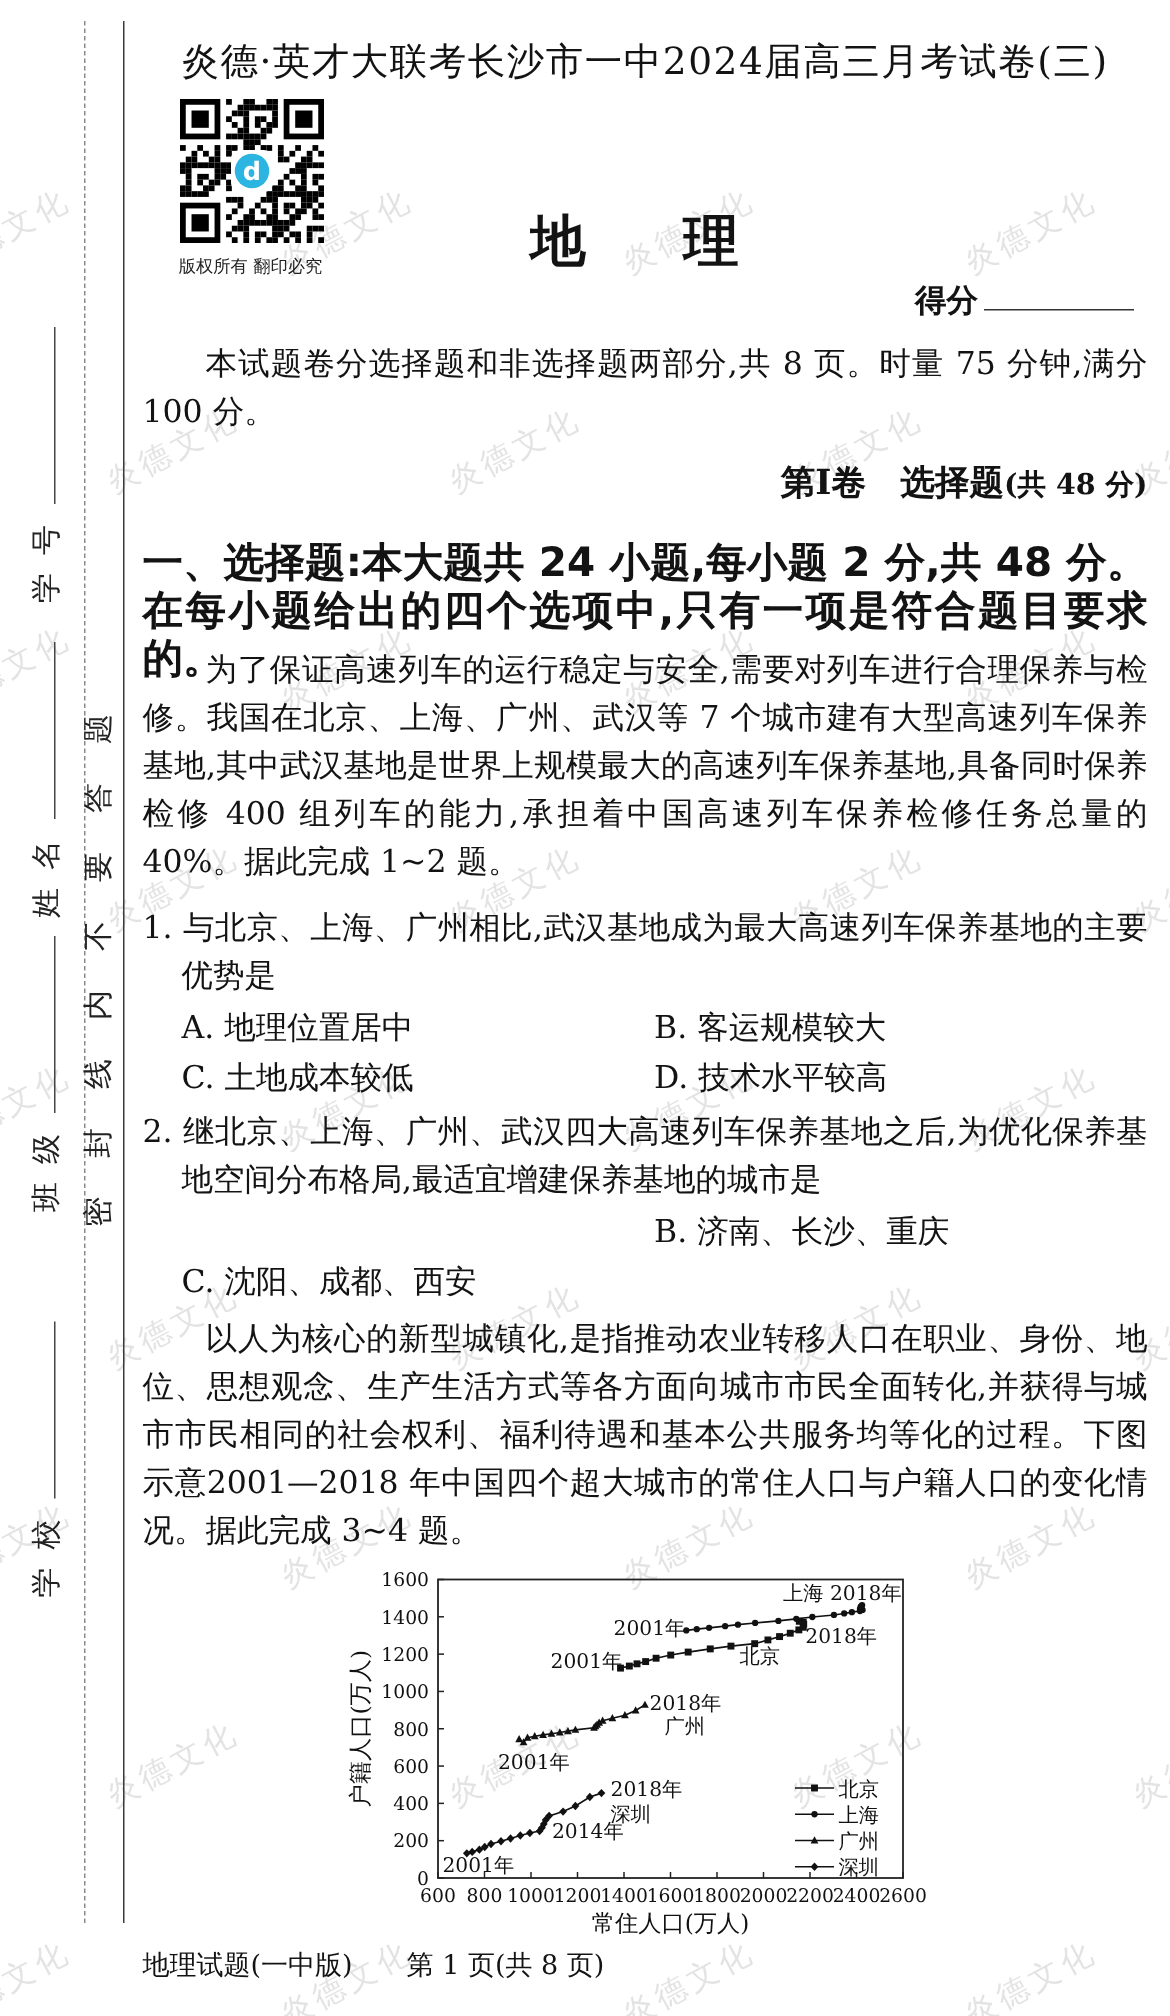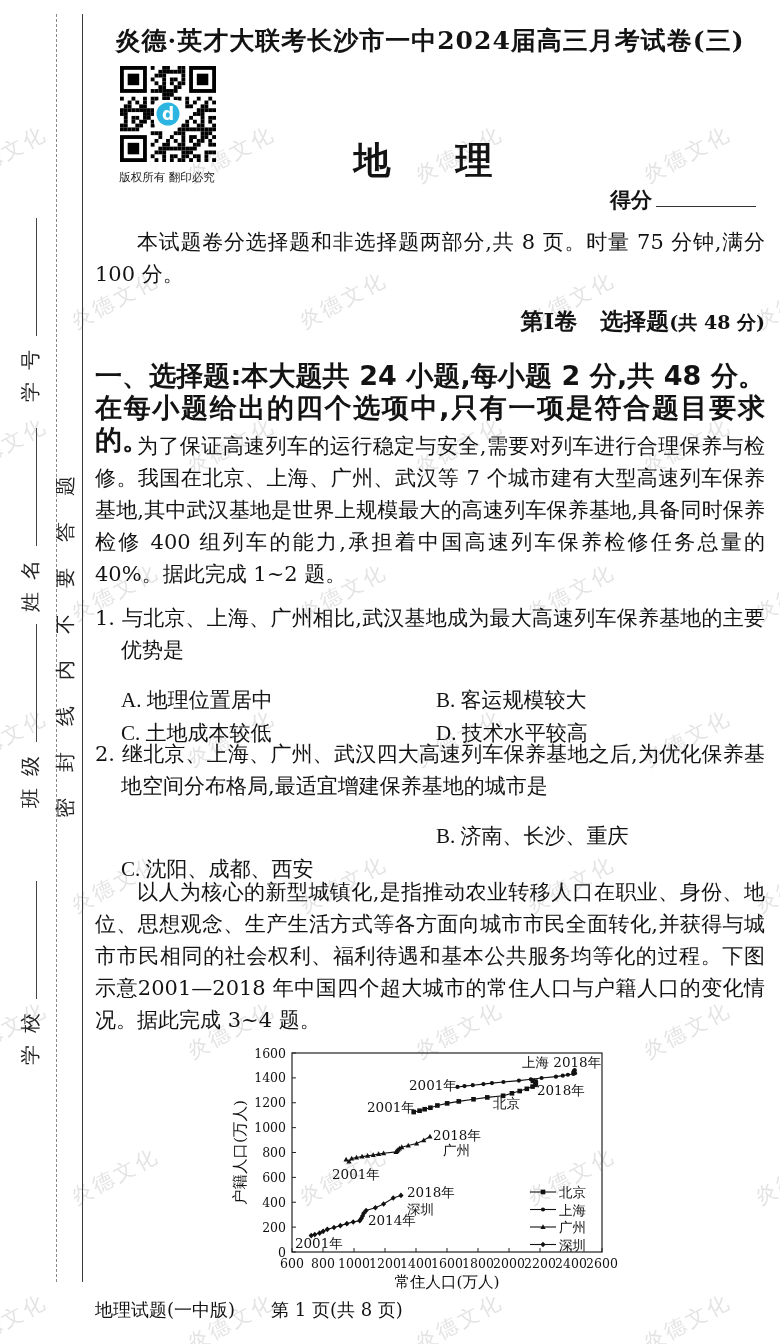--- a/index.html
+++ b/index.html
@@ -8,42 +8,42 @@
   .abs{position:absolute;}
   
   .dotted-line{left:56px;top:14px;height:1268px;width:0;border-left:1px dashed #8a8a8a;}
   .solid-line{left:82px;top:14px;height:1268px;width:0;border-left:1.5px solid #3a3a3a;}
   .rot{transform:rotate(-90deg);transform-origin:0 0;white-space:nowrap;}
   .seal{left:52px;top:818px;font-size:20px;letter-spacing:26px;color:#222;}
   .field{left:17px;font-size:20px;letter-spacing:12px;color:#222;}
   .fblank{display:inline-block;width:118px;border-bottom:1.2px solid #444;height:18px;
           margin-left:2px;letter-spacing:0;}
   
-  .header-title{left:95px;top:24px;width:670px;text-align:center;font-size:25px;font-weight:bold;letter-spacing:1px;}
+  .header-title{left:95px;top:24px;width:670px;text-align:center;font-size:25px;font-weight:normal;letter-spacing:1px;}
   .subject-title{left:95px;top:100px;width:670px;text-align:center;font-size:37px;font-weight:bold;letter-spacing:14px;margin-top:36px;}
   .qr-wrap{left:118px;top:64px;width:100px;}
   .qr-caption{left:92px;top:170px;width:150px;text-align:center;font-size:11.5px;color:#222;
               font-family:"DejaVu Sans","Liberation Sans",sans-serif;}
   .score-row{left:610px;top:186px;font-size:21px;font-weight:bold;
              font-family:"DejaVu Sans","Liberation Sans",sans-serif;}
   .score-blank{display:inline-block;width:100px;height:20px;border-bottom:1.5px solid #333;margin-left:4px;}
   
   .para{left:95px;width:670px;font-size:21px;line-height:32px;text-align:justify;}
   .indent{text-indent:2em;}
   .sec-title{left:95px;top:306px;width:670px;text-align:right;font-weight:bold;}
   .sec-main{font-size:23px;}
   .sec-note{font-size:19px;font-weight:bold;}
   .instr{left:95px;top:360px;width:670px;font-size:27px;line-height:32px;text-align:justify;
          font-weight:bold;font-family:"DejaVu Sans","Liberation Sans",sans-serif;}
   .question{left:95px;width:670px;font-size:21px;line-height:32px;}
   .stem{padding-left:26px;text-indent:-26px;text-align:justify;}
   .optrow{position:relative;height:33px;}
   .opt{position:absolute;top:0;white-space:nowrap;}
   .opt.colA{left:26px;} .opt.colB{left:341px;}
-  .opts{margin-top:18px;font-family:Liberation Serif, serif;}
+  .opts{margin-top:3px;}
   
   .chart-wrap{left:230px;top:1040px;width:424px;height:254px;}
   .tick{font-size:12.5px;fill:#111;font-family:"DejaVu Serif","Liberation Serif",serif;}
   .anno{font-size:13.5px;fill:#111;font-family:"DejaVu Serif","Liberation Serif",serif;}
   .axis{font-size:15.5px;fill:#111;font-family:"DejaVu Serif","Liberation Serif",serif;}
   .footer{left:95px;top:1298px;width:670px;text-align:left;font-size:18px;}
   
   .wm{position:absolute;font-size:21px;color:#c9c9c9;opacity:0.5;letter-spacing:3px;
       transform:rotate(-28deg);pointer-events:none;white-space:nowrap;}
 </style>

